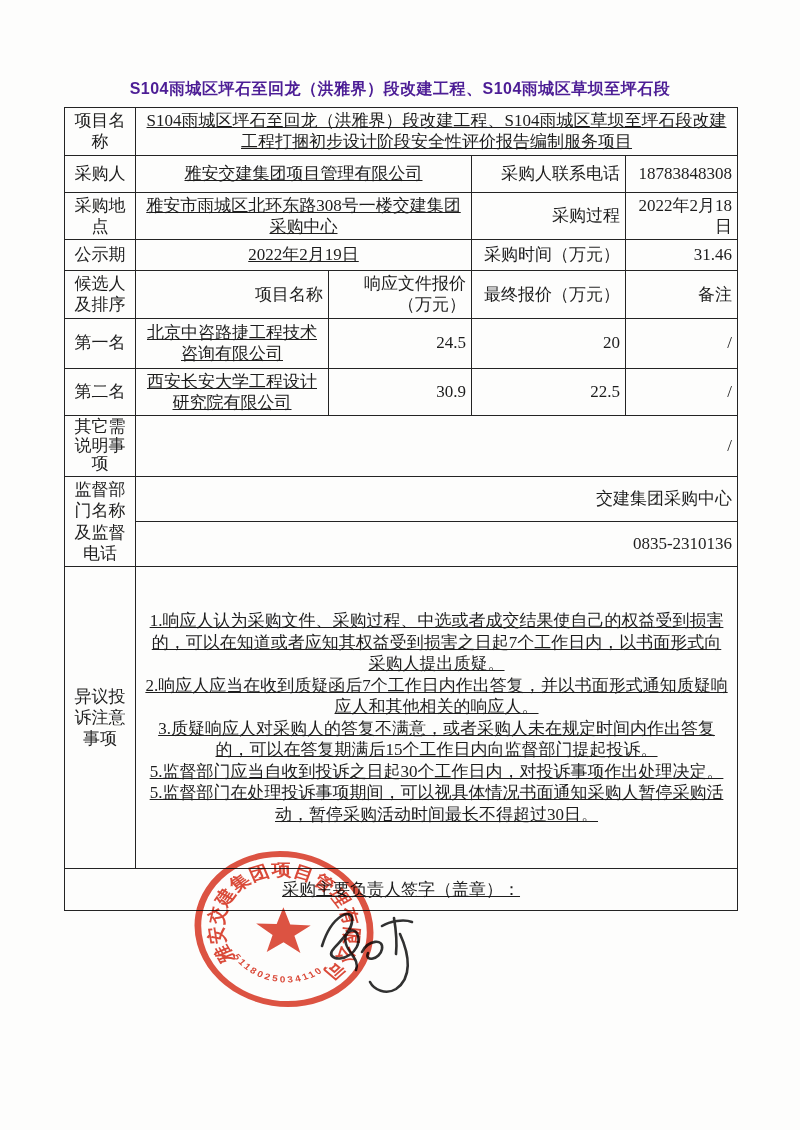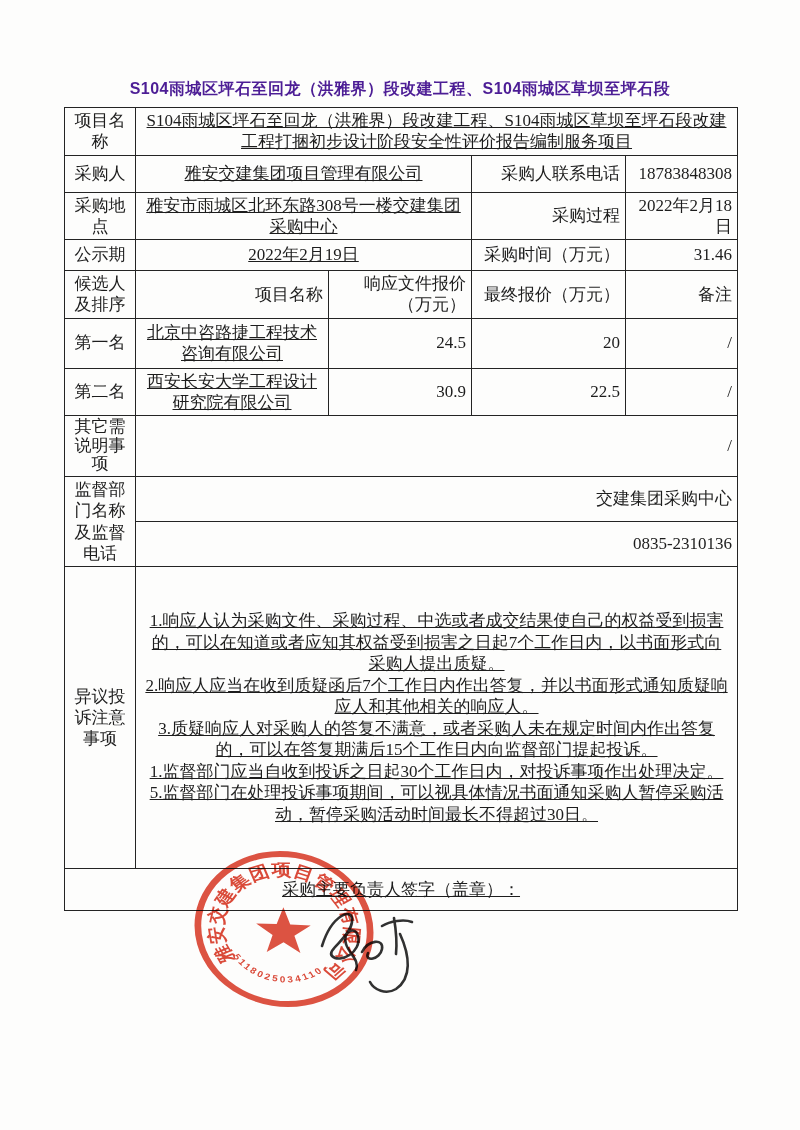--- a/index.html
+++ b/index.html
@@ -113,21 +113,21 @@
     <tr style="height:38px">
       <td class="c" colspan="4">0835-2310136</td>
     </tr>
 
     <tr style="height:302px">
       <td class="lbl">异议投诉注意事项</td>
       <td class="obj-cell l" colspan="4">
         <p>1.响应人认为采购文件、采购过程、中选或者成交结果使自己的权益受到损害的，可以在知道或者应知其权益受到损害之日起7个工作日内，以书面形式向采购人提出质疑。</p>
         <p>2.响应人应当在收到质疑函后7个工作日内作出答复，并以书面形式通知质疑响应人和其他相关的响应人。</p>
         <p>3.质疑响应人对采购人的答复不满意，或者采购人未在规定时间内作出答复的，可以在答复期满后15个工作日内向监督部门提起投诉。</p>
-        <p>1.监督部门应当自收到投诉之日起30个工作日内，对投诉事项作出处理决定。</p>
+        <p>5.监督部门应当自收到投诉之日起30个工作日内，对投诉事项作出处理决定。</p>
         <p>5.监督部门在处理投诉事项期间，可以视具体情况书面通知采购人暂停采购活动，暂停采购活动时间最长不得超过30日。</p>
       </td>
     </tr>
 
     <tr style="height:42px">
       <td class="sig-cell l" colspan="5">采购主要负责人签字（盖章）：</td>
     </tr>
   </tbody>
     </table>
 

